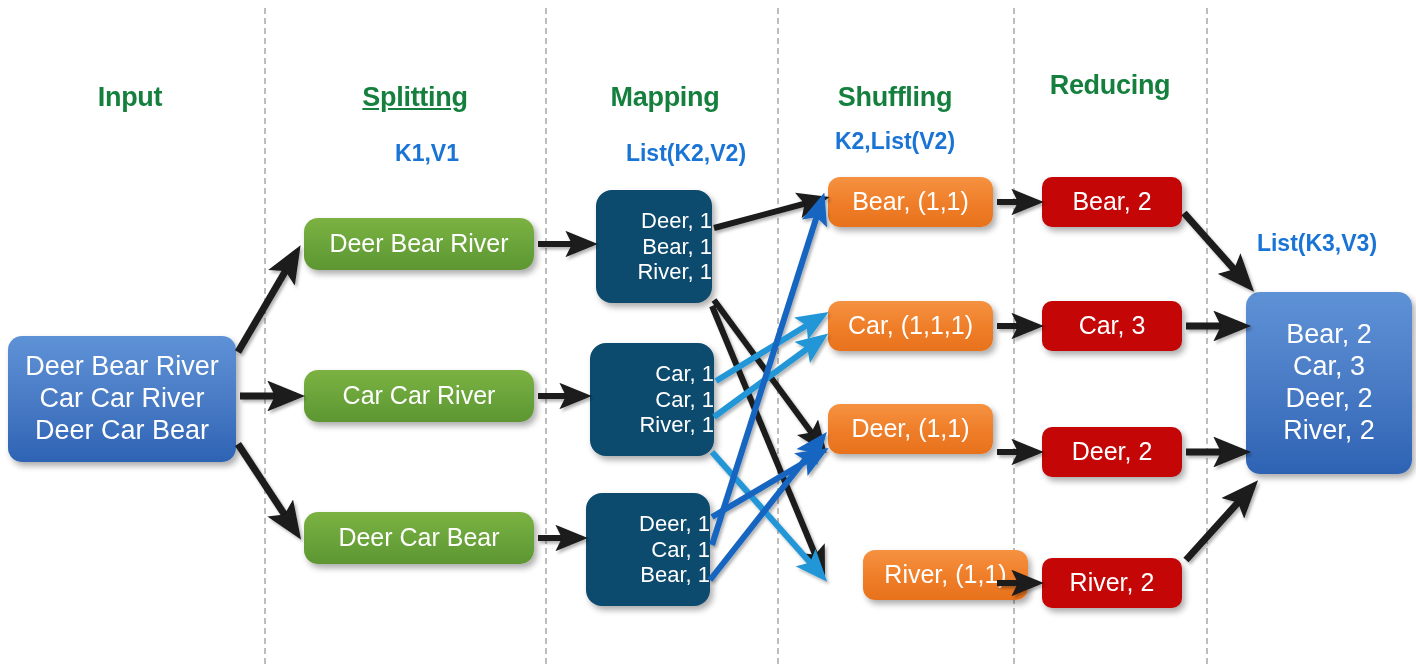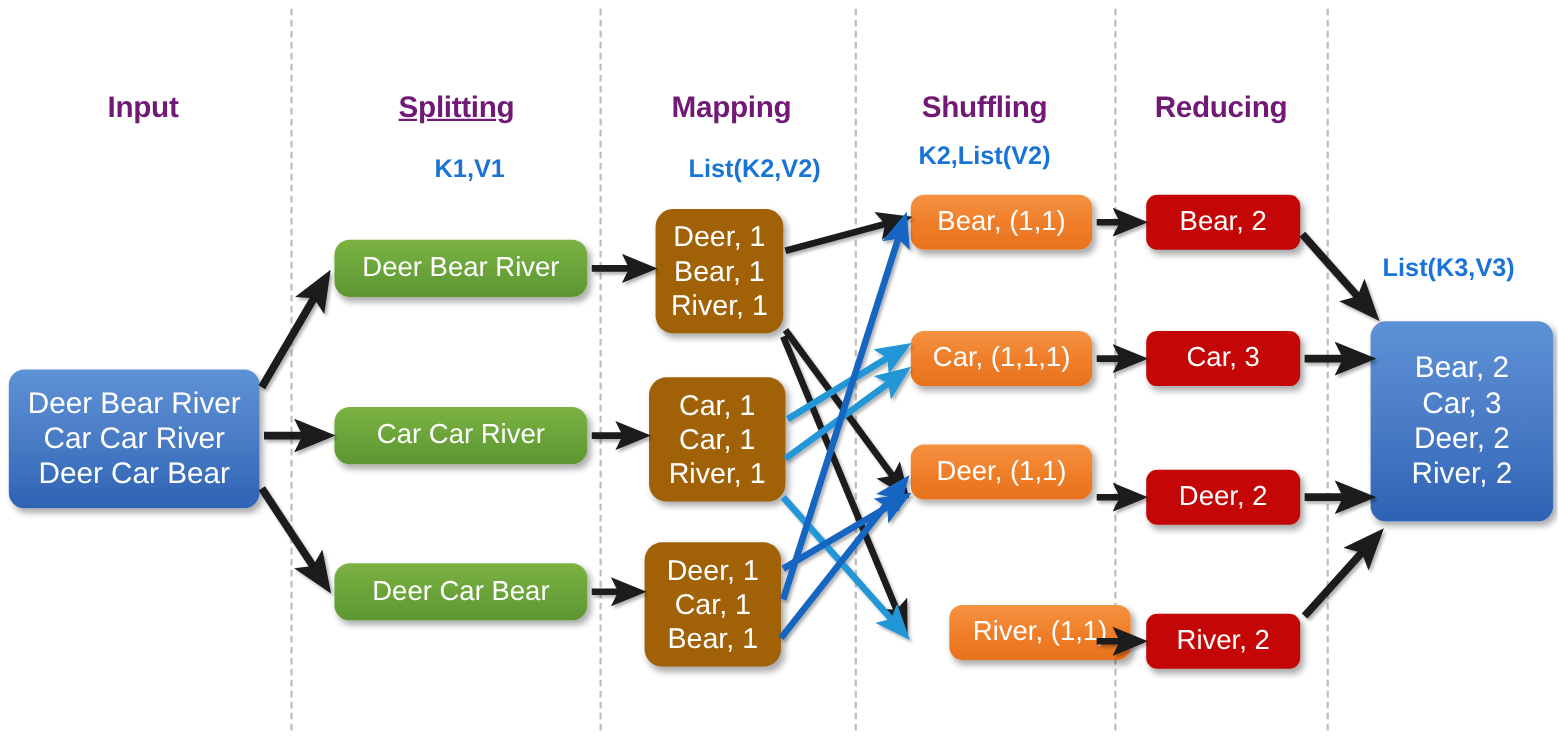--- a/index.html
+++ b/index.html
@@ -3,37 +3,37 @@
 <meta charset="utf-8">
 <style>
   html,body{margin:0;padding:0;background:#ffffff;}
   body{width:1416px;height:672px;overflow:hidden;
        font-family:"Liberation Sans", sans-serif;}
   #stage{position:relative;width:1416px;height:672px;background:#fff;}
 
   .divider{position:absolute;top:8px;width:0;height:656px;
            border-left:2px dashed #bdbdbd;}
 
-  .phase-title{position:absolute;font-weight:bold;font-size:27px;color:#701a75;
+  .phase-title{position:absolute;font-weight:bold;font-size:27px;color:#15803d;
                text-align:center;white-space:nowrap;letter-spacing:-0.3px;}
   .kv-label{position:absolute;font-weight:bold;font-size:23px;color:#1a74d6;
             text-align:center;white-space:nowrap;}
 
   .node{position:absolute;display:flex;align-items:center;justify-content:center;
         color:#ffffff;text-align:center;box-sizing:border-box;
         border-radius:12px;line-height:1.18;
         box-shadow:3px 4px 6px rgba(0,0,0,.33);}
   .node span{display:block;}
 
   .n-input{background:linear-gradient(180deg,#5b8fd4 0%,#4a7cc4 45%,#२c62b3 100%);
            background:linear-gradient(180deg,#5e92d6 0%,#4a7cc6 50%,#2e63b4 100%);
            font-size:27px;border-radius:14px;}
   .n-split{background:linear-gradient(180deg,#7cb242 0%,#69a339 55%,#5d9632 100%);
            font-size:25px;border-radius:14px;}
-  .n-map{background:#a16207;font-size:26px;border-radius:16px;}
+  .n-map{background:#0c4a6e;font-size:22px;border-radius:16px;align-items:flex-end;}
   .n-shuffle{background:linear-gradient(180deg,#f59241 0%,#ef7d28 55%,#e8721c 100%);
              font-size:25px;border-radius:12px;}
   .n-reduce{background:#c40606;font-size:25px;border-radius:10px;}
   .n-final{background:linear-gradient(180deg,#5e92d6 0%,#4a7cc6 50%,#2e63b4 100%);
            font-size:27px;border-radius:14px;}
 
   #wires{position:absolute;left:0;top:0;width:1416px;height:672px;
          pointer-events:none;}
 </style>
 </head>
@@ -44,21 +44,21 @@
   <div class="divider" style="left:264px;"></div>
   <div class="divider" style="left:545px;"></div>
   <div class="divider" style="left:777px;"></div>
   <div class="divider" style="left:1013px;"></div>
   <div class="divider" style="left:1206px;"></div>
 
   <div class="phase-title" style="left:40px;  top:82px; width:180px;">Input</div>
   <div class="phase-title" style="left:320px; top:82px; width:190px;text-decoration:underline;">Splitting</div>
   <div class="phase-title" style="left:570px; top:82px; width:190px;">Mapping</div>
   <div class="phase-title" style="left:795px; top:82px; width:200px;">Shuffling</div>
-  <div class="phase-title" style="left:1020px;top:82px; width:180px;">Reducing</div>
+  <div class="phase-title" style="left:1020px;top:70px; width:180px;">Reducing</div>
 
   <div class="kv-label" style="left:332px; top:140px; width:190px;">K1,V1</div>
   <div class="kv-label" style="left:586px; top:140px; width:200px;">List(K2,V2)</div>
   <div class="kv-label" style="left:790px; top:128px; width:210px;">K2,List(V2)</div>
   <div class="kv-label" style="left:1218px;top:230px; width:198px;">List(K3,V3)</div>
 
   <div class="node n-input" style="left:8px; top:336px; width:228px; height:126px; flex-direction:column;">
     <span>Deer Bear River</span>
     <span>Car Car River</span>
     <span>Deer Car Bear</span>

